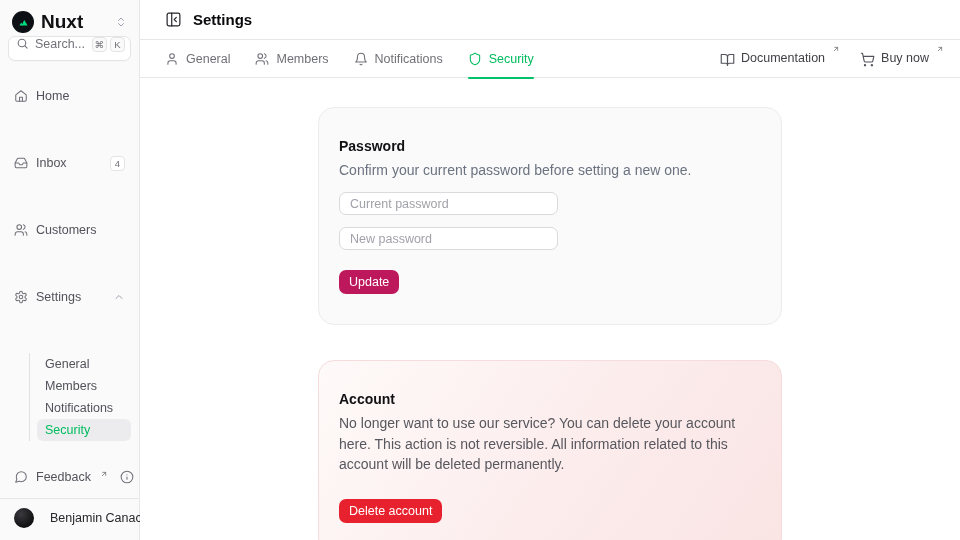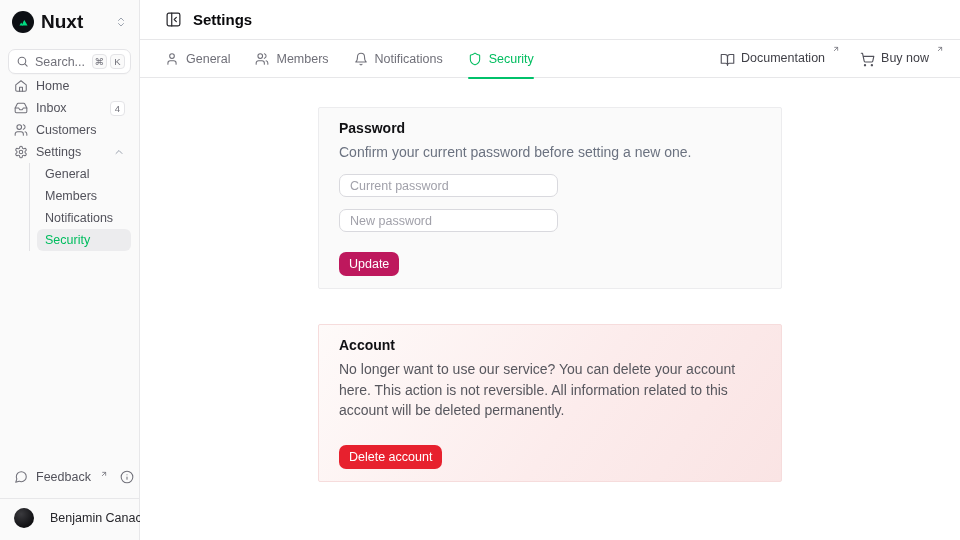--- a/index.html
+++ b/index.html
@@ -16,35 +16,35 @@
     width:140px; min-width:140px; height:540px;
     background:#fafafa; border-right:1px solid #e7e7e9;
     display:flex; flex-direction:column; padding:8px;
   }
   .ws-row { display:flex; align-items:center; gap:7px; padding:3px 4px; border-radius:6px; cursor:pointer; }
   .logo { width:22px; height:22px; border-radius:50%; background:#0c0f14; display:flex; align-items:center; justify-content:center; flex:none; }
   .ws-name { font-size:19px; font-weight:700; color:#111114; }
   .chev-end { margin-left:auto; color:#9ca3af; display:flex; }
 
   .search {
-    margin-top:13px; height:25px; display:flex; align-items:center; gap:6px;
+    height:25px; display:flex; gap:6px;
     background:#ffffff; border:1px solid #e4e4e7; border-radius:7px;
     padding:0 5px 0 7px; color:#71717a; font-size:12.5px; cursor:pointer;
     box-shadow:0 1px 1px rgba(0,0,0,0.02);
   }
   .search .ph { flex:1; text-align:left; }
   .kbds { display:flex; gap:3px; }
   kbd {
     font-family:"Liberation Sans","DejaVu Sans",sans-serif;
     font-size:9.5px; color:#71717a; background:#fafafa;
     border:1px solid #e4e4e7; border-radius:4px;
     min-width:15px; height:15px; line-height:13px; text-align:center; padding:0 2px; display:inline-block;
   }
 
-  .nav { margin-top:1px; display:flex; flex-direction:column; }
+  .nav { margin-top:24px; display:flex; flex-direction:column;gap:45px; }
   .nav-item {
     display:flex; align-items:center; gap:8px; height:22px;
     padding:0 6px; border-radius:6px; color:#52525b; font-size:12.5px; cursor:pointer;
   }
   .nav-item .ic { color:#71717a; }
   .badge {
     margin-left:auto; font-size:9.5px; color:#71717a; background:#fff;
     border:1px solid #e4e4e7; border-radius:4px; height:15px; min-width:15px;
     line-height:13px; text-align:center; padding:0 2px;
   }
@@ -86,21 +86,21 @@
     background:#00c16a; border-radius:2px;
   }
   .tab-actions { margin-left:auto; display:flex; align-items:center; gap:20px; }
   .action { display:flex; align-items:flex-start; gap:6px; font-size:12.5px; font-weight:500; color:#3f3f46; cursor:pointer; white-space:nowrap;text-align:right; }
   .action .ic { margin-top:1px; color:#52525b; }
 
   .content {
     flex:1; background:#fff; display:flex; flex-direction:column; align-items:center;
     padding-top:29px; gap:35px; overflow:hidden;
   }
-  .card { width:464px; border-radius:2px; padding:12px 20px; }
+  .card { width:464px; border-radius:16px; padding:30px 20px; }
   .card-pw { background:#fafafa; border:1px solid #ececee; }
   .card-ac { background:linear-gradient(125deg,#fefaf9 0%, #fcecec 55%, #fae4e4 100%); border:1px solid #f6dcdc; }
   .card-title { font-size:14px; font-weight:700; color:#111114; }
   .card-desc { font-size:14px; color:#6b7280; margin-top:6px; line-height:1.45; }
   .card-ac .card-desc { color:#57575e; }
   .pw-input {
     display:block; width:219px; height:23px; margin-top:12px;
     background:#fff; border:1px solid #d9d9de; border-radius:7px;
     padding:0 10px; font-size:12.5px; color:#be185d; outline:none;
     font-family:"Liberation Sans","DejaVu Sans",sans-serif;

